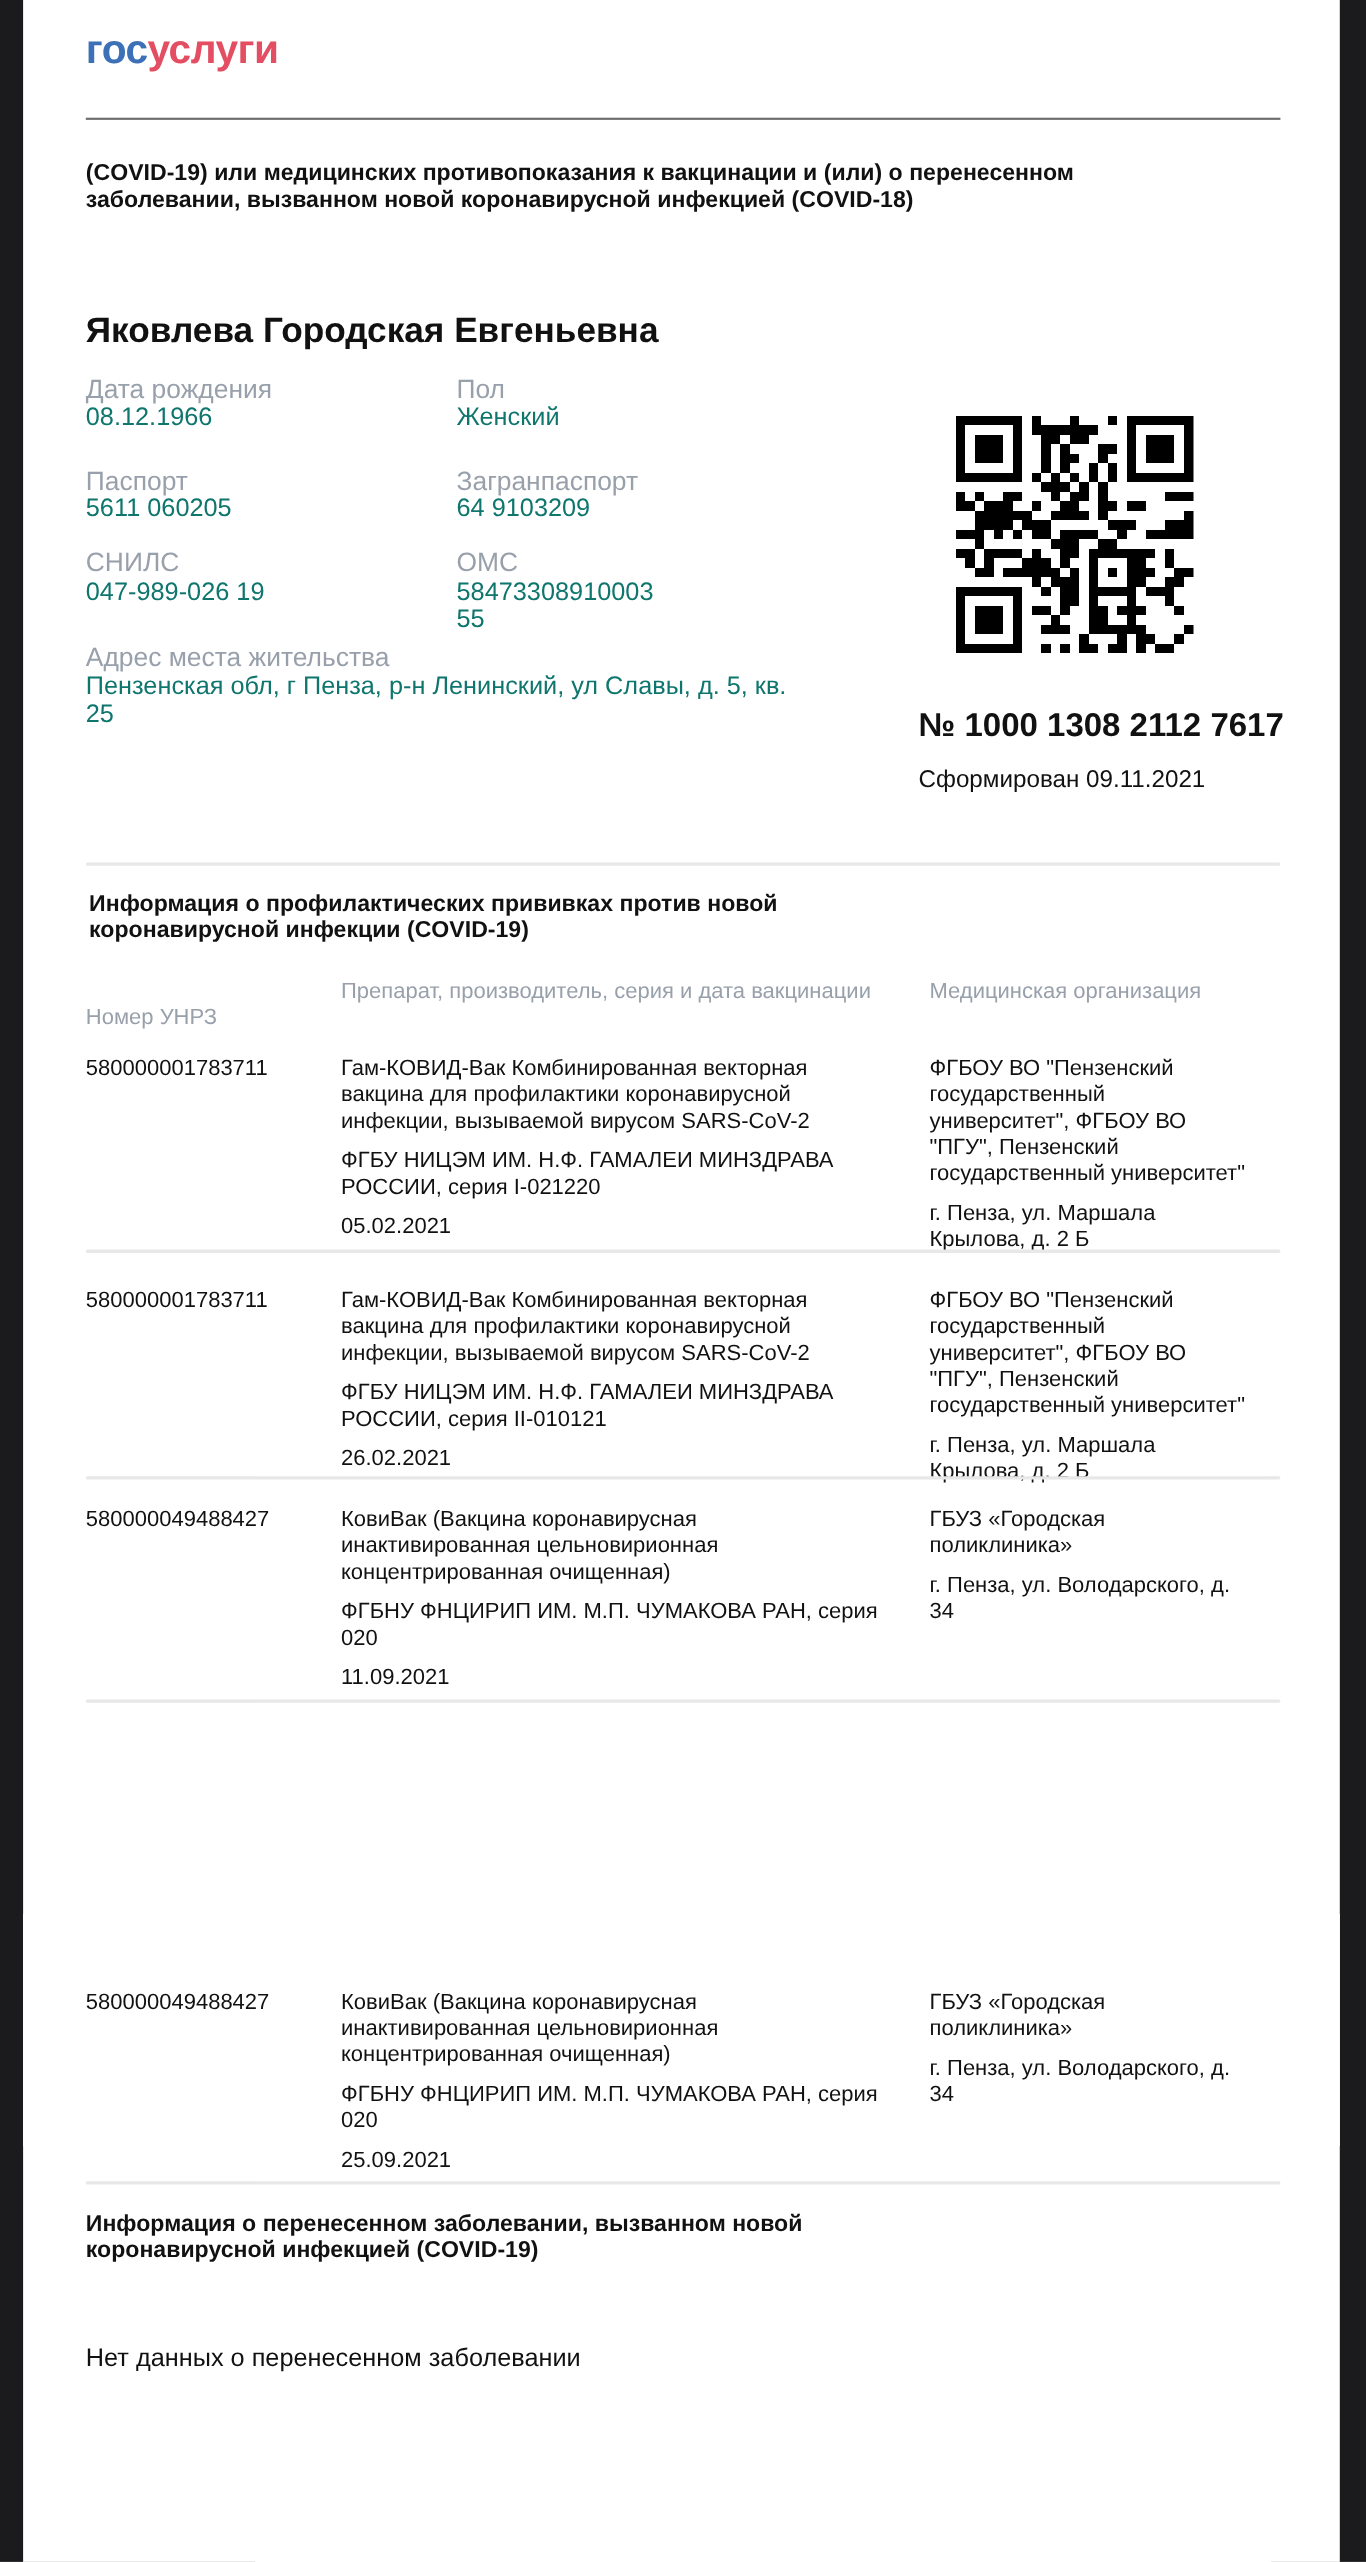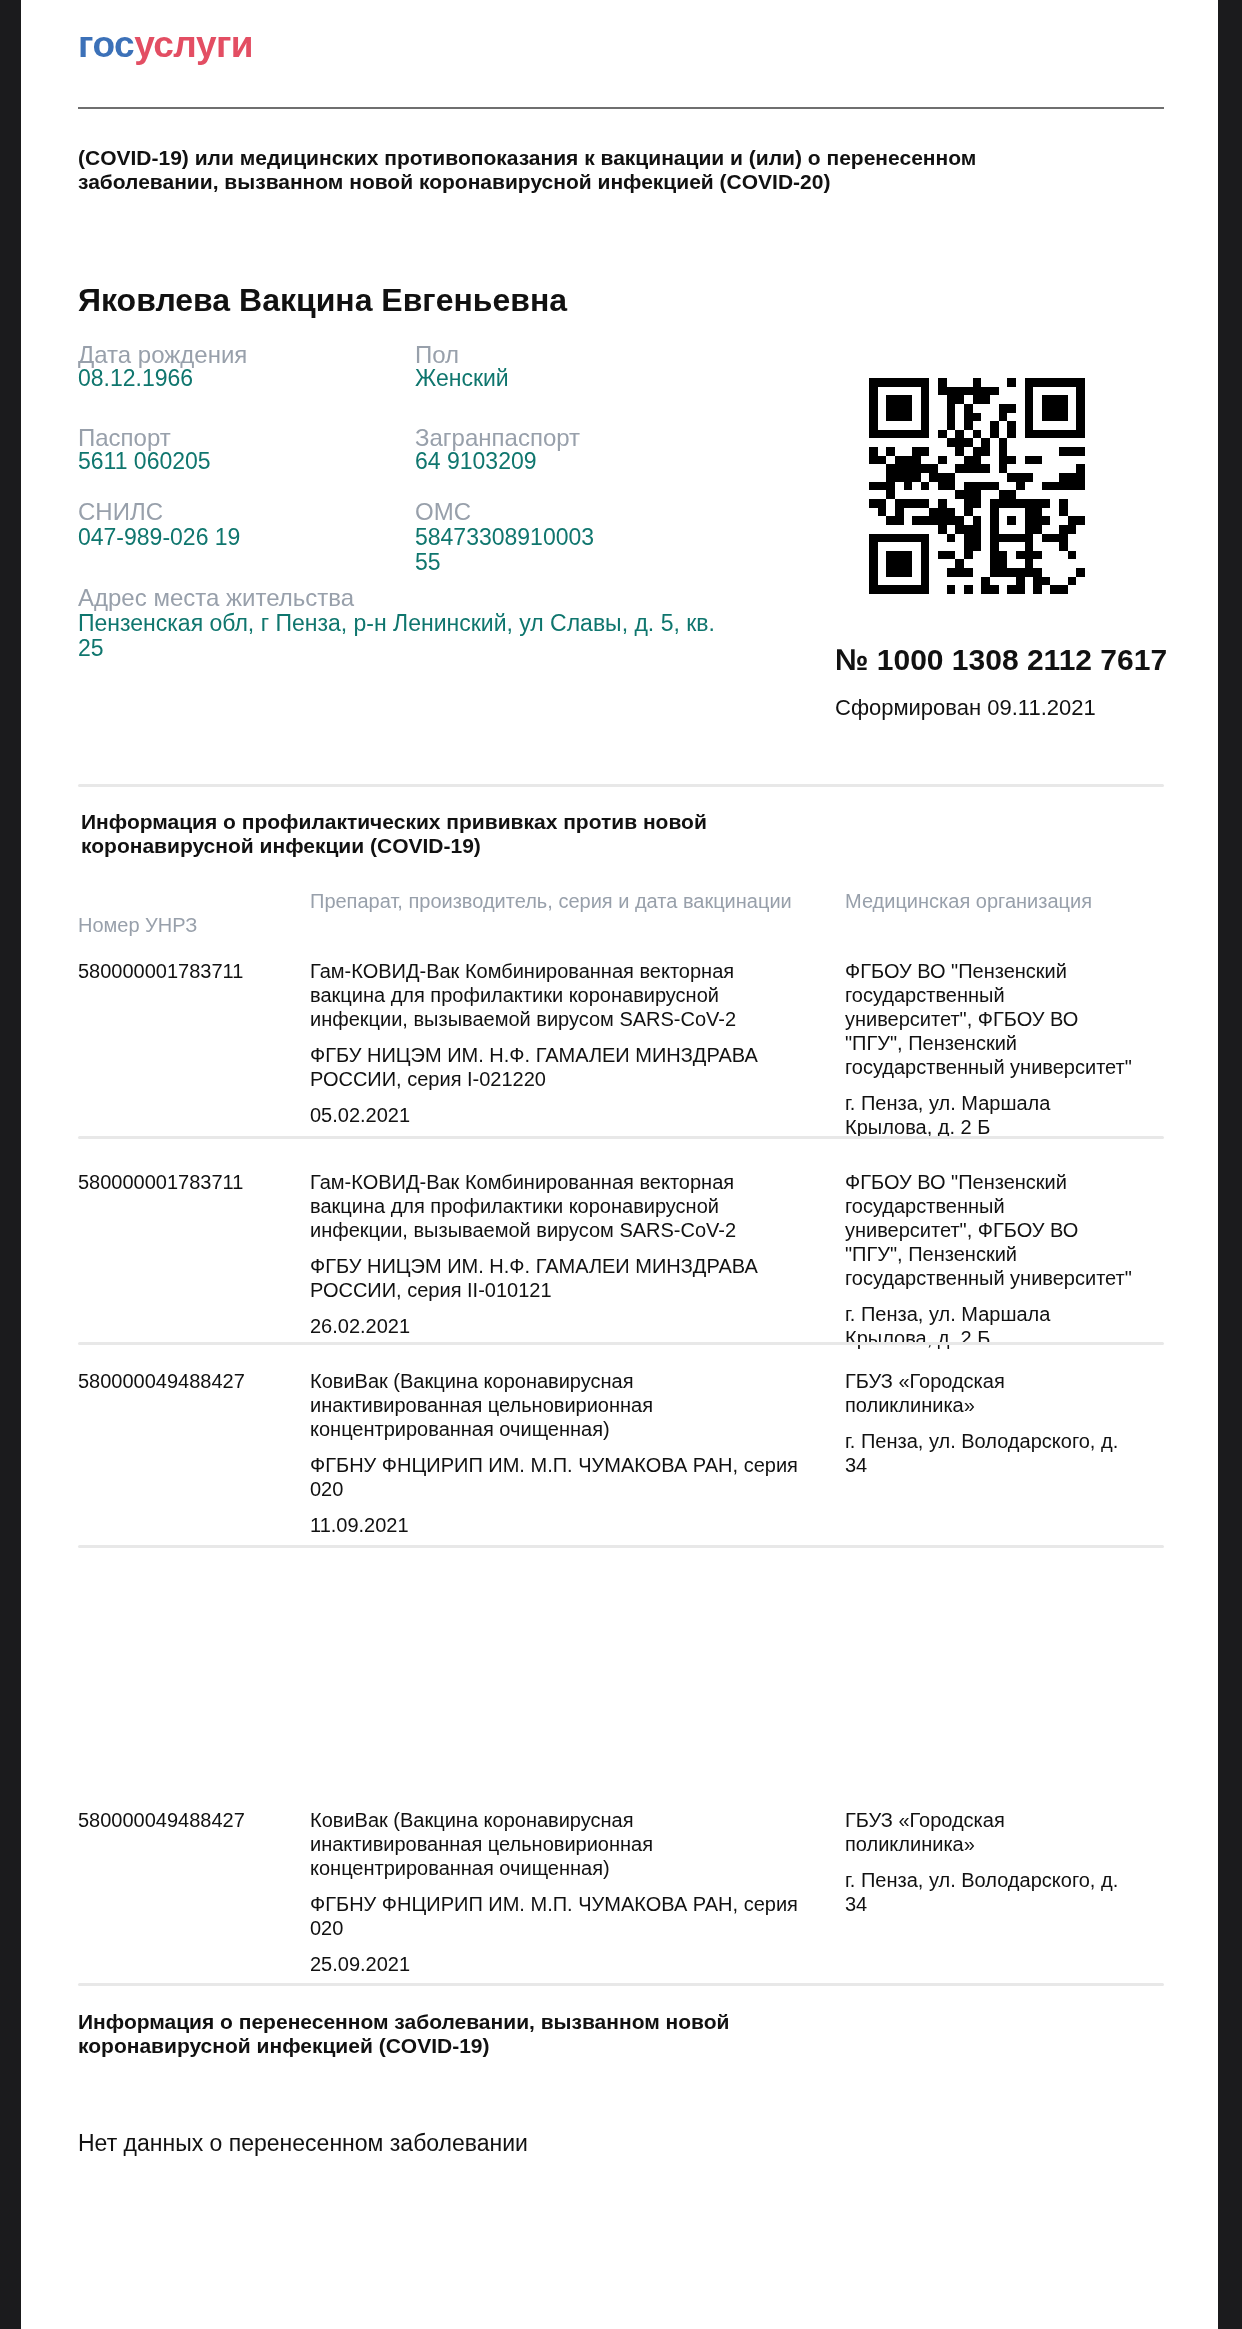--- a/index.html
+++ b/index.html
@@ -49,24 +49,24 @@
 <body>
 
 <div class="page page1">
 
   <div class="abs logo"><span class="blue">гос</span><span class="red">услуги</span></div>
 
   <div class="abs rule-dark" style="top:107px;"></div>
 
   <div class="abs doc-title">
       <div>(COVID-19) или медицинских противопоказания к вакцинации и (или) о перенесенном</div>
-      <div>заболевании, вызванном новой коронавирусной инфекцией (COVID-20)</div>
-    </div>
-
-  <div class="abs person-name">Яковлева Вакцина Евгеньевна</div>
+      <div>заболевании, вызванном новой коронавирусной инфекцией (COVID-18)</div>
+    </div>
+
+  <div class="abs person-name">Яковлева Городская Евгеньевна</div>
 
   <div class="abs field-label" style="left:57px;top:341px;">Дата рождения</div>
   <div class="abs field-value" style="left:57px;top:366px;">08.12.1966</div>
 
   <div class="abs field-label" style="left:57px;top:424px;">Паспорт</div>
   <div class="abs field-value" style="left:57px;top:449px;">5611 060205</div>
 
   <div class="abs field-label" style="left:57px;top:498px;">СНИЛС</div>
   <div class="abs field-value" style="left:57px;top:525px;">047-989-026 19</div>
 

